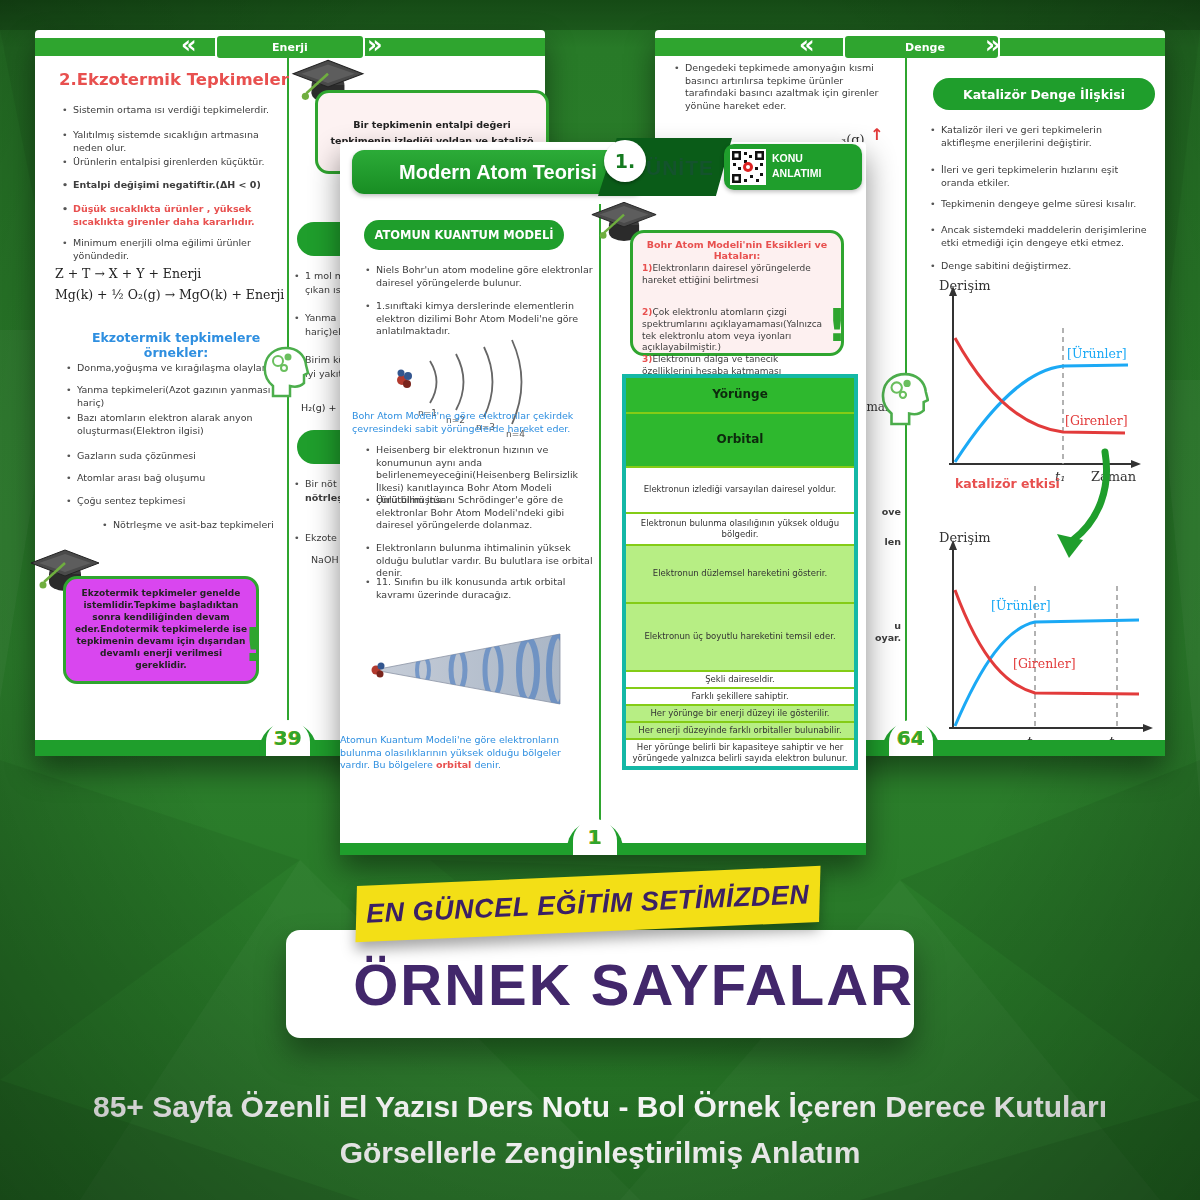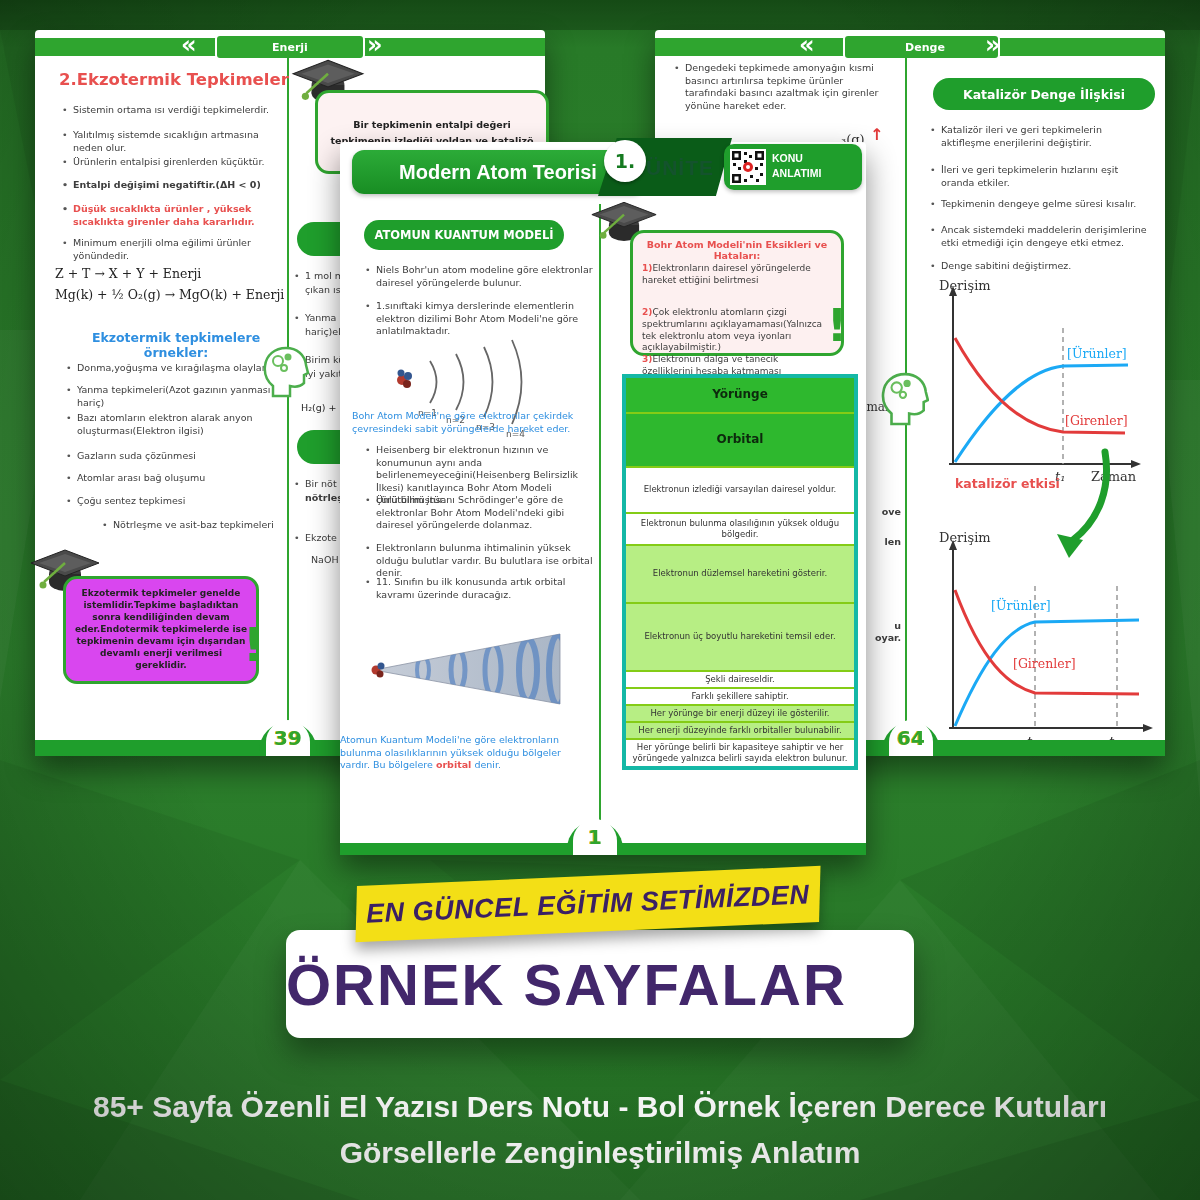--- a/index.html
+++ b/index.html
@@ -36,21 +36,21 @@
     font-size:8.5px;line-height:1.3;color:#333;padding:2px 5px;}
   .tbl>.th{background:#2eb82e;font-weight:bold;font-size:12px;color:#0d290d;}
   .tbl>.gr{background:#b7ee84;}
   
   .promo-ribbon{position:absolute;left:356px;top:876px;width:464px;height:56px;background:#f3df16;
     transform:rotate(-2.5deg) skewX(-4deg);box-shadow:0 8px 14px rgba(0,0,0,.35);
     display:flex;align-items:center;justify-content:center;}
   .promo-ribbon span{transform:skewX(4deg);font-family:"Liberation Sans",sans-serif;font-weight:bold;
     font-style:italic;font-size:27px;color:#3b2064;letter-spacing:.5px;}
   .promo-bar{position:absolute;left:286px;top:930px;width:628px;height:108px;background:#fff;border-radius:14px;
-    box-shadow:0 16px 30px rgba(0,0,0,.38);display:flex;align-items:center;justify-content:flex-start;z-index:4;}
+    box-shadow:0 16px 30px rgba(0,0,0,.38);display:flex;align-items:center;justify-content:flex-end;z-index:4;}
   .promo-bar span{font-family:"Liberation Sans",sans-serif;font-weight:bold;font-size:58px;color:#42276b;letter-spacing:2px;}
   .promo-sub{position:absolute;left:0;width:1200px;text-align:center;color:#fff;
     font-family:"Liberation Sans",sans-serif;font-weight:bold;font-size:30px;}
 </style>
 </head>
 <body>
 
 <div id="canvas">
 
   <svg class="abs" style="left:0;top:0;" width="1200" height="1200">

